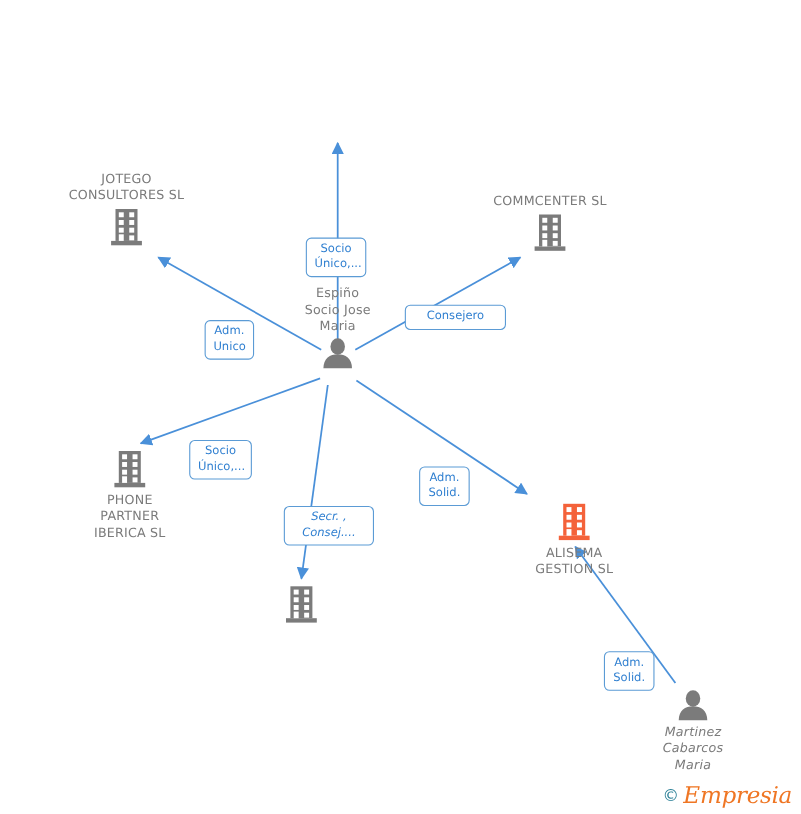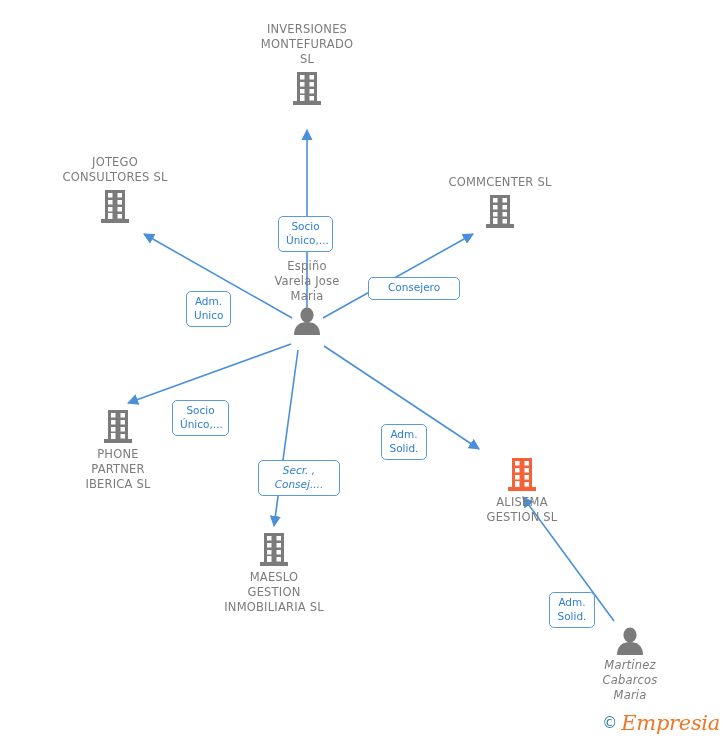--- a/index.html
+++ b/index.html
@@ -100,39 +100,20 @@
         <path d="M 307 312 L 307 130" marker-end="url(#arrow-blue)"></path>
         <path d="M 292 318 L 144 234" marker-end="url(#arrow-blue)"></path>
         <path d="M 323 318 L 473 234" marker-end="url(#arrow-blue)"></path>
         <path d="M 291 344 L 128 403" marker-end="url(#arrow-blue)"></path>
         <path d="M 298 350 L 274 526" marker-end="url(#arrow-blue)"></path>
         <path d="M 324 346 L 479 449" marker-end="url(#arrow-blue)"></path>
         <path d="M 614 621 L 523 497" marker-end="url(#arrow-blue)"></path>
       </g>
   </svg>
 
-  <div class="node above" style="left:307px; top:22px;">
-    <span class="label">INVERSIONES
-MONTEFURADO
-SL</span>
-    <span class="glyph">
-      <svg width="34" height="36" viewBox="0 0 34 36">
-        <rect x="7" y="2" width="20" height="29" fill="#7b7b7b"></rect>
-        <rect x="3" y="31" width="28" height="4" fill="#7b7b7b"></rect>
-        <rect x="10" y="5" width="4.5" height="4.5" fill="#ffffff"></rect>
-        <rect x="19.5" y="5" width="4.5" height="4.5" fill="#ffffff"></rect>
-        <rect x="10" y="12" width="4.5" height="4.5" fill="#ffffff"></rect>
-        <rect x="19.5" y="12" width="4.5" height="4.5" fill="#ffffff"></rect>
-        <rect x="10" y="19" width="4.5" height="4.5" fill="#ffffff"></rect>
-        <rect x="19.5" y="19" width="4.5" height="4.5" fill="#ffffff"></rect>
-        <rect x="19.5" y="26" width="4.5" height="4.5" fill="#ffffff"></rect>
-        <rect x="10" y="25" width="4.5" height="6" fill="#ffffff"></rect>
-      </svg>
-    </span>
-  </div>
 
   <div class="node above" style="left:500px; top:175px;">
     <span class="label">COMMCENTER SL</span>
     <span class="glyph">
       <svg width="34" height="36" viewBox="0 0 34 36">
         <rect x="7" y="2" width="20" height="29" fill="#7b7b7b"></rect>
         <rect x="3" y="31" width="28" height="4" fill="#7b7b7b"></rect>
         <rect x="10" y="5" width="4.5" height="4.5" fill="#ffffff"></rect>
         <rect x="19.5" y="5" width="4.5" height="4.5" fill="#ffffff"></rect>
         <rect x="10" y="12" width="4.5" height="4.5" fill="#ffffff"></rect>
@@ -159,21 +140,21 @@
         <rect x="10" y="19" width="4.5" height="4.5" fill="#ffffff"></rect>
         <rect x="19.5" y="19" width="4.5" height="4.5" fill="#ffffff"></rect>
         <rect x="19.5" y="26" width="4.5" height="4.5" fill="#ffffff"></rect>
         <rect x="10" y="25" width="4.5" height="6" fill="#ffffff"></rect>
       </svg>
     </span>
   </div>
 
   <div class="node above" style="left:307px; top:259px;">
     <span class="label">Espiño
-Varela Jose
+Socio Jose
 Maria</span>
     <span class="glyph">
       <svg width="32" height="28" viewBox="0 0 32 28">
         <ellipse cx="16" cy="8" rx="6.6" ry="7.4" fill="#7b7b7b"></ellipse>
         <path d="M 3 28 C 3 18.5 9 15 16 15 C 23 15 29 18.5 29 28 Z" fill="#7b7b7b"></path>
       </svg>
     </span>
   </div>
 
   <div class="node below" style="left:118px; top:408px;">
@@ -223,23 +204,20 @@
         <rect x="10" y="5" width="4.5" height="4.5" fill="#ffffff"></rect>
         <rect x="19.5" y="5" width="4.5" height="4.5" fill="#ffffff"></rect>
         <rect x="10" y="12" width="4.5" height="4.5" fill="#ffffff"></rect>
         <rect x="19.5" y="12" width="4.5" height="4.5" fill="#ffffff"></rect>
         <rect x="10" y="19" width="4.5" height="4.5" fill="#ffffff"></rect>
         <rect x="19.5" y="19" width="4.5" height="4.5" fill="#ffffff"></rect>
         <rect x="19.5" y="26" width="4.5" height="4.5" fill="#ffffff"></rect>
         <rect x="10" y="25" width="4.5" height="6" fill="#ffffff"></rect>
       </svg>
     </span>
-    <span class="label">MAESLO
-GESTION
-INMOBILIARIA SL</span>
   </div>
 
   <div class="node below" style="left:630px; top:627px;font-style:italic;">
     <span class="glyph">
       <svg width="32" height="28" viewBox="0 0 32 28">
         <ellipse cx="16" cy="8" rx="6.6" ry="7.4" fill="#7b7b7b"></ellipse>
         <path d="M 3 28 C 3 18.5 9 15 16 15 C 23 15 29 18.5 29 28 Z" fill="#7b7b7b"></path>
       </svg>
     </span>
     <span class="label">Martinez

